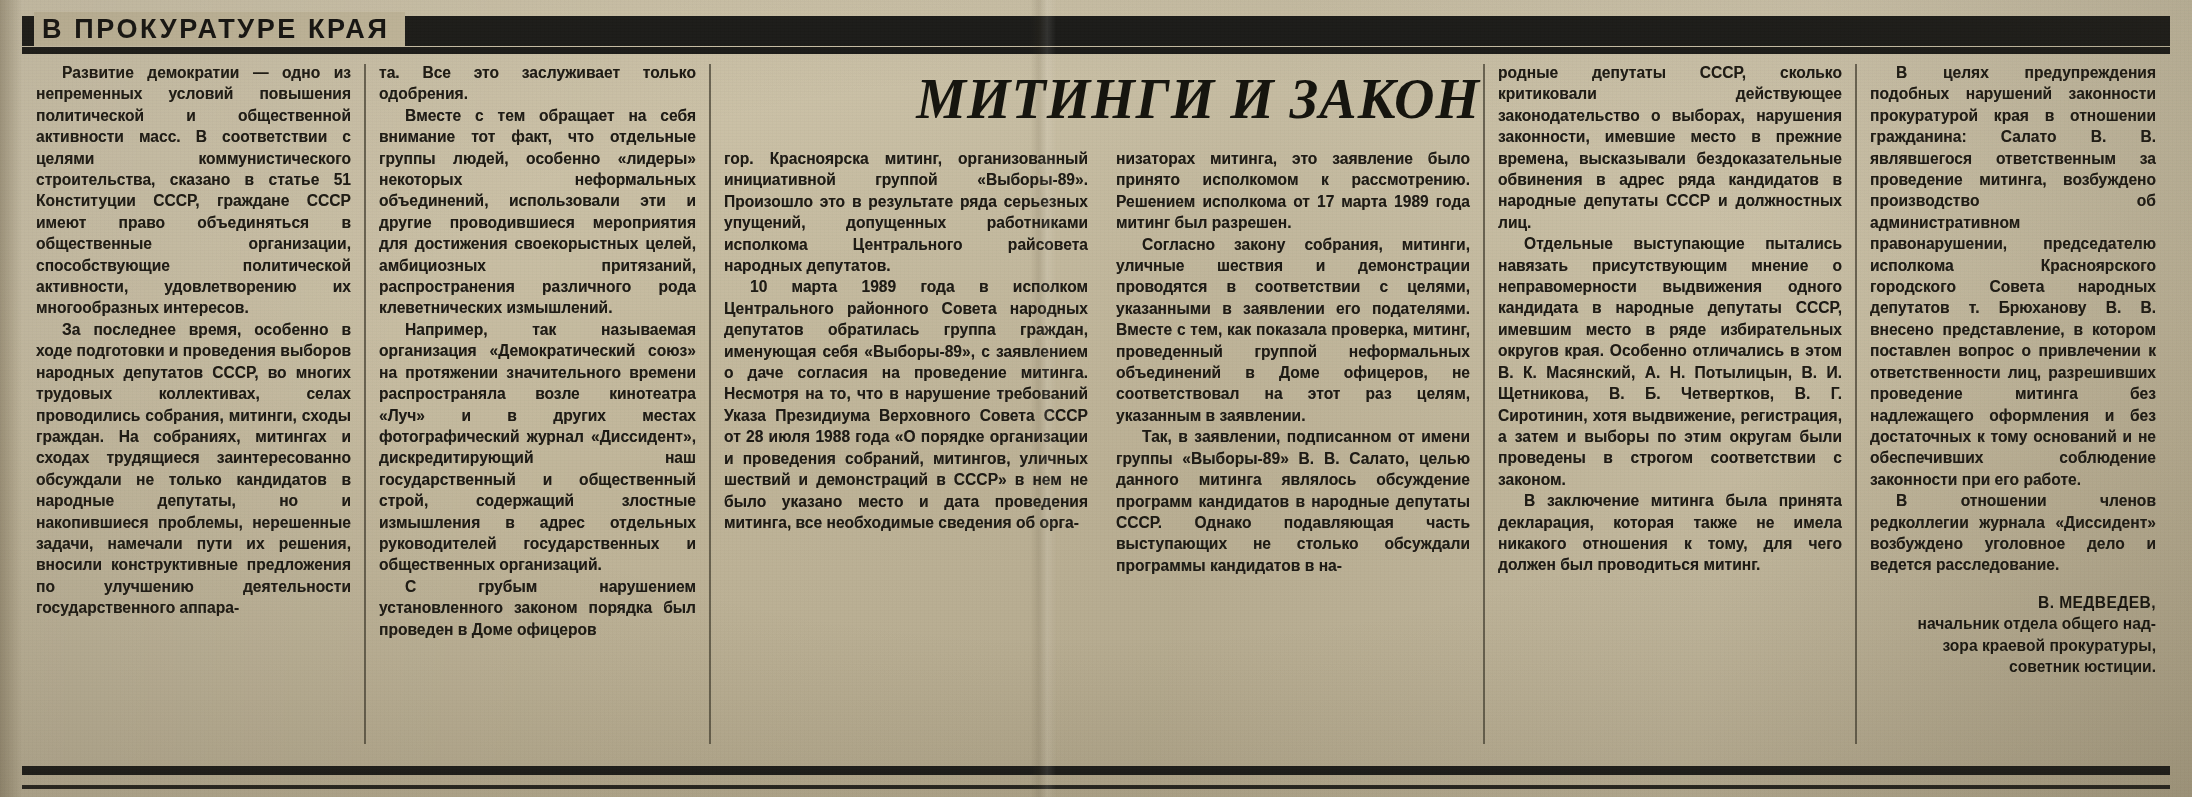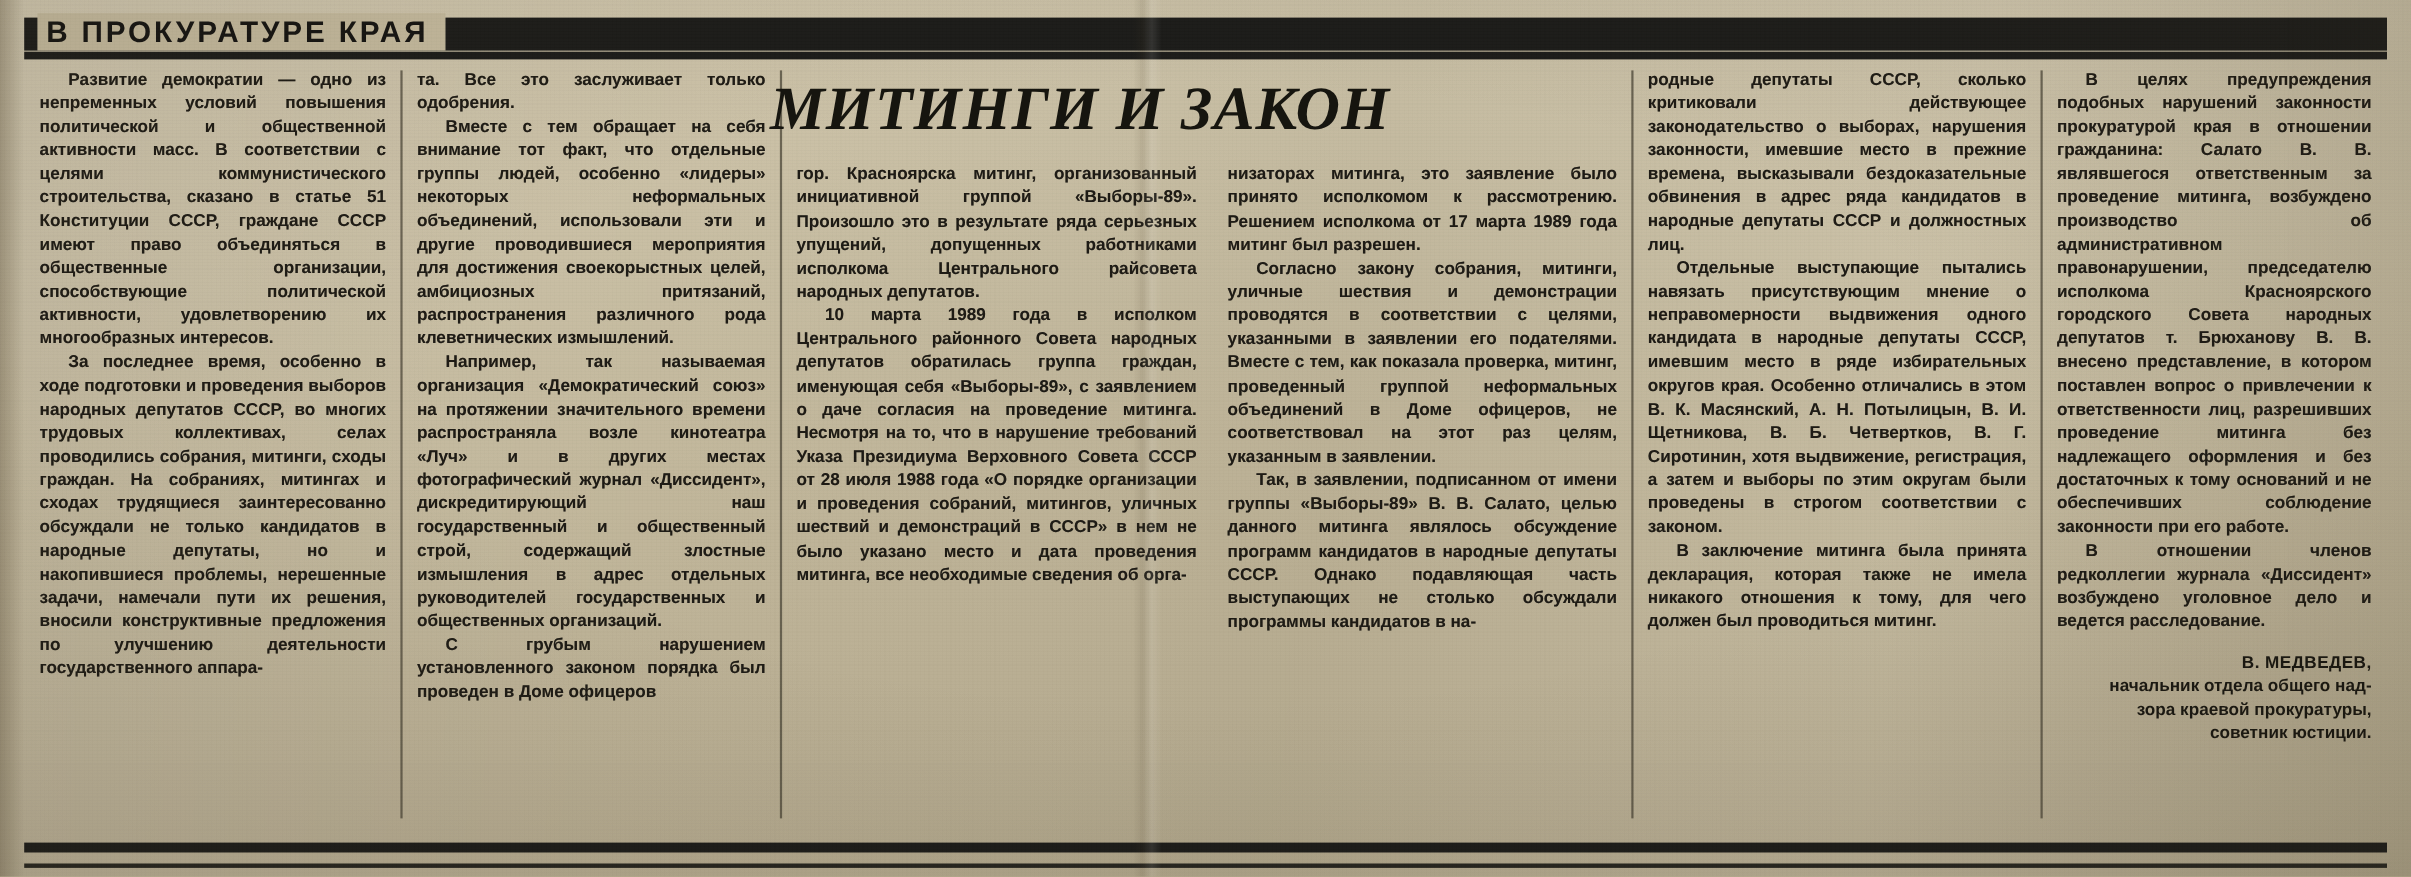--- a/index.html
+++ b/index.html
@@ -108,21 +108,21 @@
   .col.c6 { width: 314px; }
 
   .headline {
     font-family: "Liberation Serif", serif;
     font-weight: bold;
     font-style: italic;
     font-size: 56px;
     line-height: 62px;
     letter-spacing: 1px;
     color: #16150f;
-    text-align: left;
+    text-align: right;
     white-space: nowrap;
     margin: 6px 0 18px 0;
   }
   .headline-wrap {
     position: absolute;
     left: 700px;
     top: 62px;
     width: 780px;
     z-index: 4;
   }

